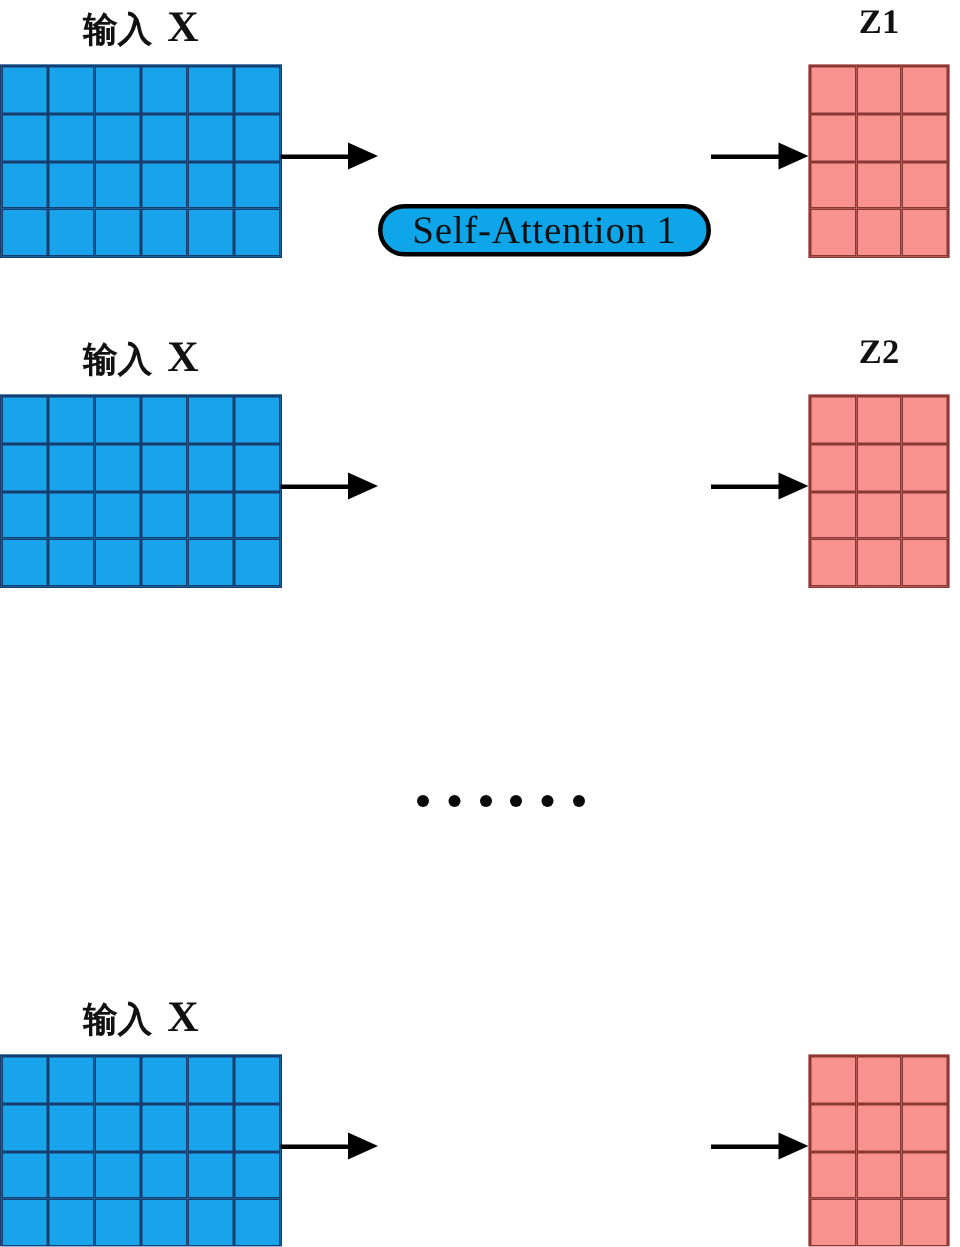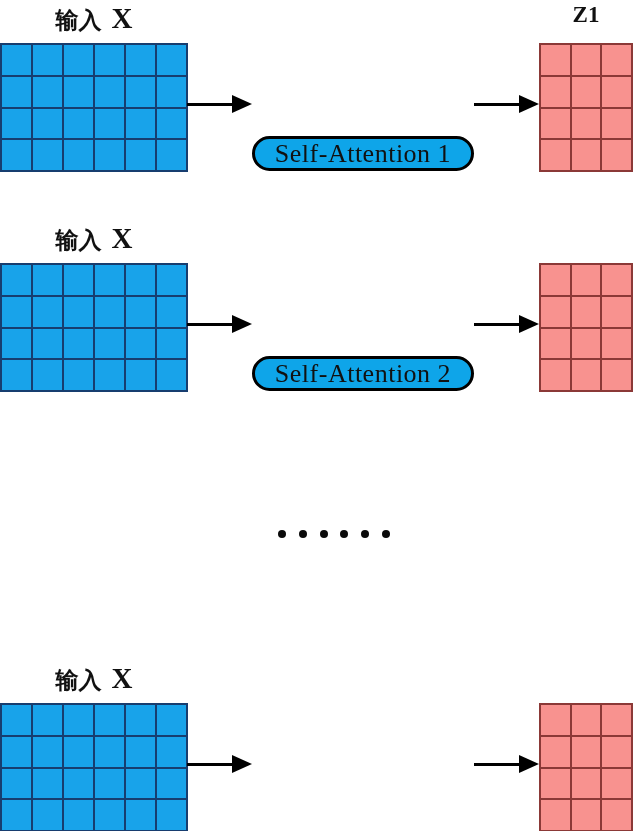--- a/index.html
+++ b/index.html
@@ -160,24 +160,26 @@
         <div class="cell"></div>
         <div class="cell"></div>
         <div class="cell"></div>
         <div class="cell"></div>
         <div class="cell"></div>
       </div>
     <div class="arrow">
       <div class="arrow-line" style="left:187px;width:47px"></div>
       <div class="arrow-head" style="left:232px"></div>
     </div>
-    <div class="sa-node">Self-Attention 2</div>
     <div class="arrow">
       <div class="arrow-line" style="left:474px;width:46px"></div>
       <div class="arrow-head" style="left:519px"></div>
+    </div>
+    <div class="matrix-label" style="left:539px;width:94px">
+      <span class="z-label">Z2</span>
     </div>
     <div class="matrix output" style="grid-template-columns: repeat(3, 1fr); grid-template-rows: repeat(4, 1fr);">
         <div class="cell"></div>
         <div class="cell"></div>
         <div class="cell"></div>
         <div class="cell"></div>
         <div class="cell"></div>
         <div class="cell"></div>
         <div class="cell"></div>
         <div class="cell"></div>

